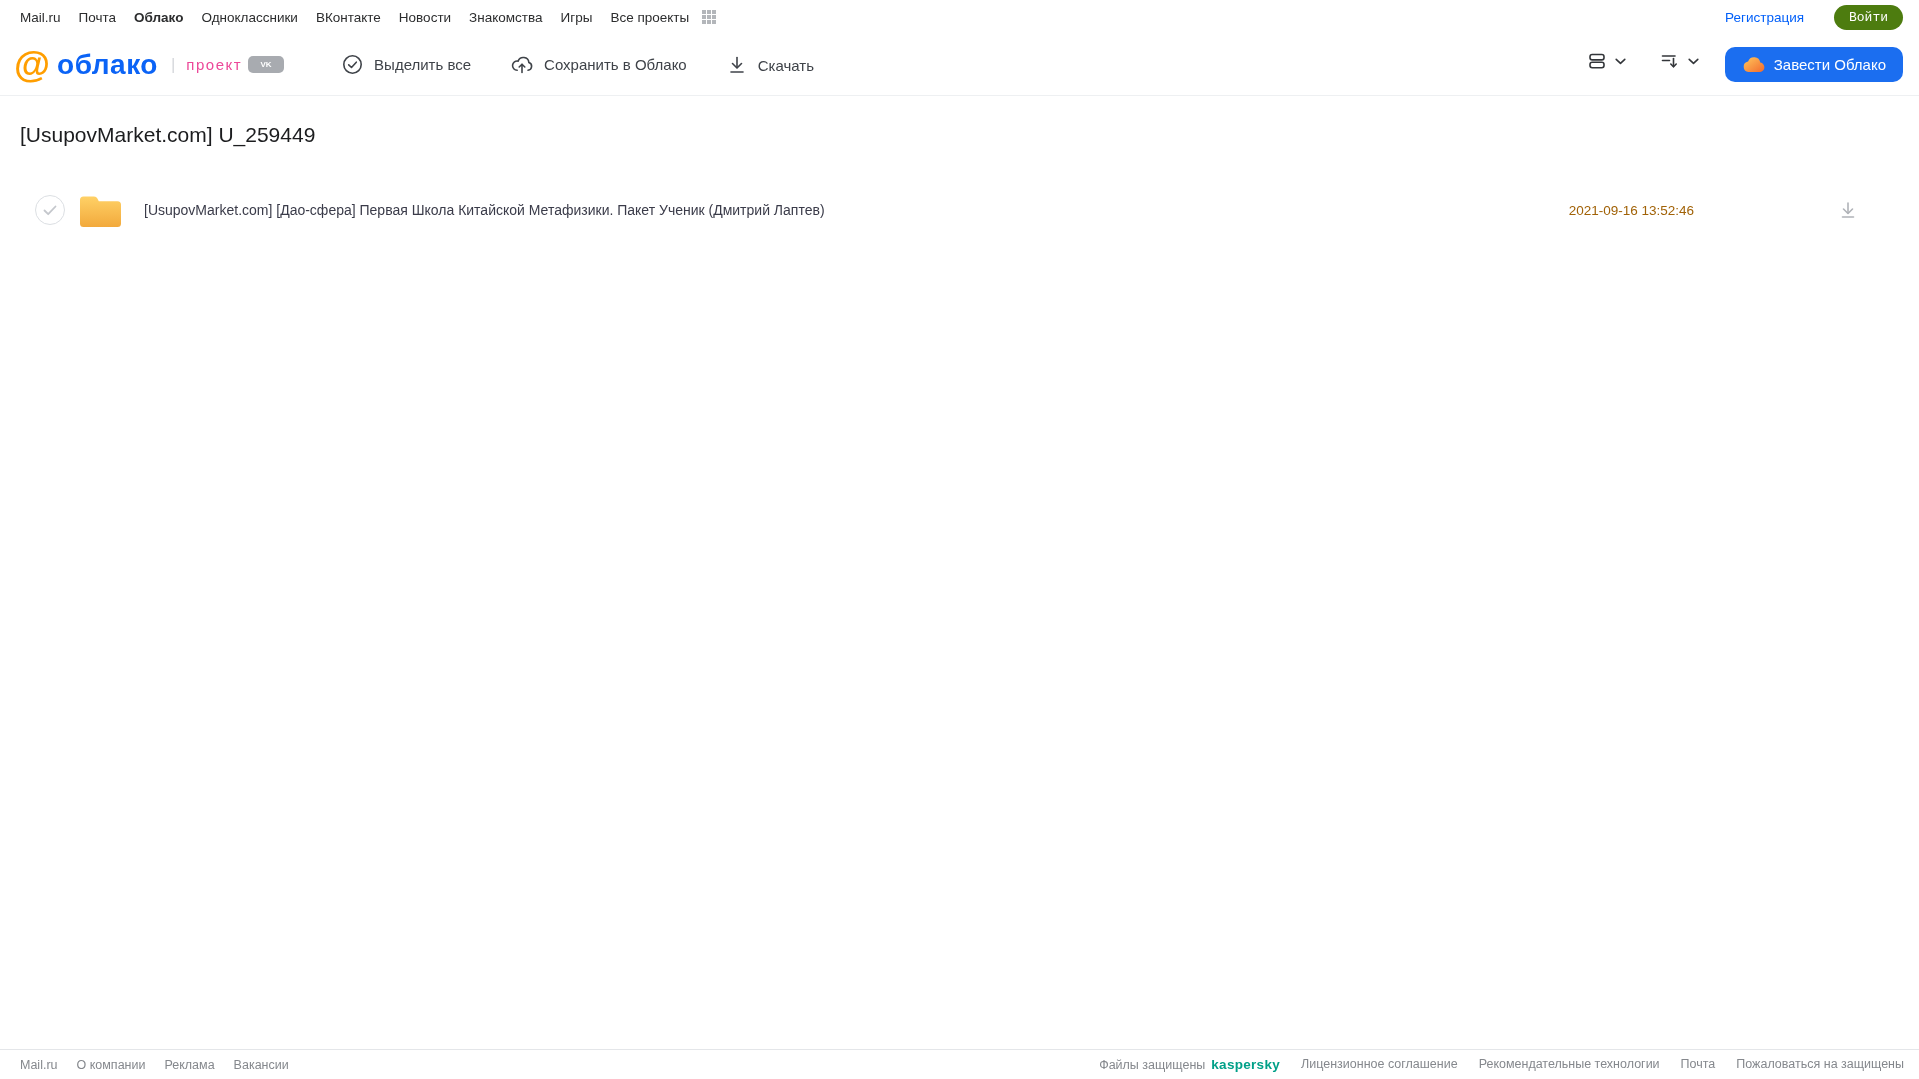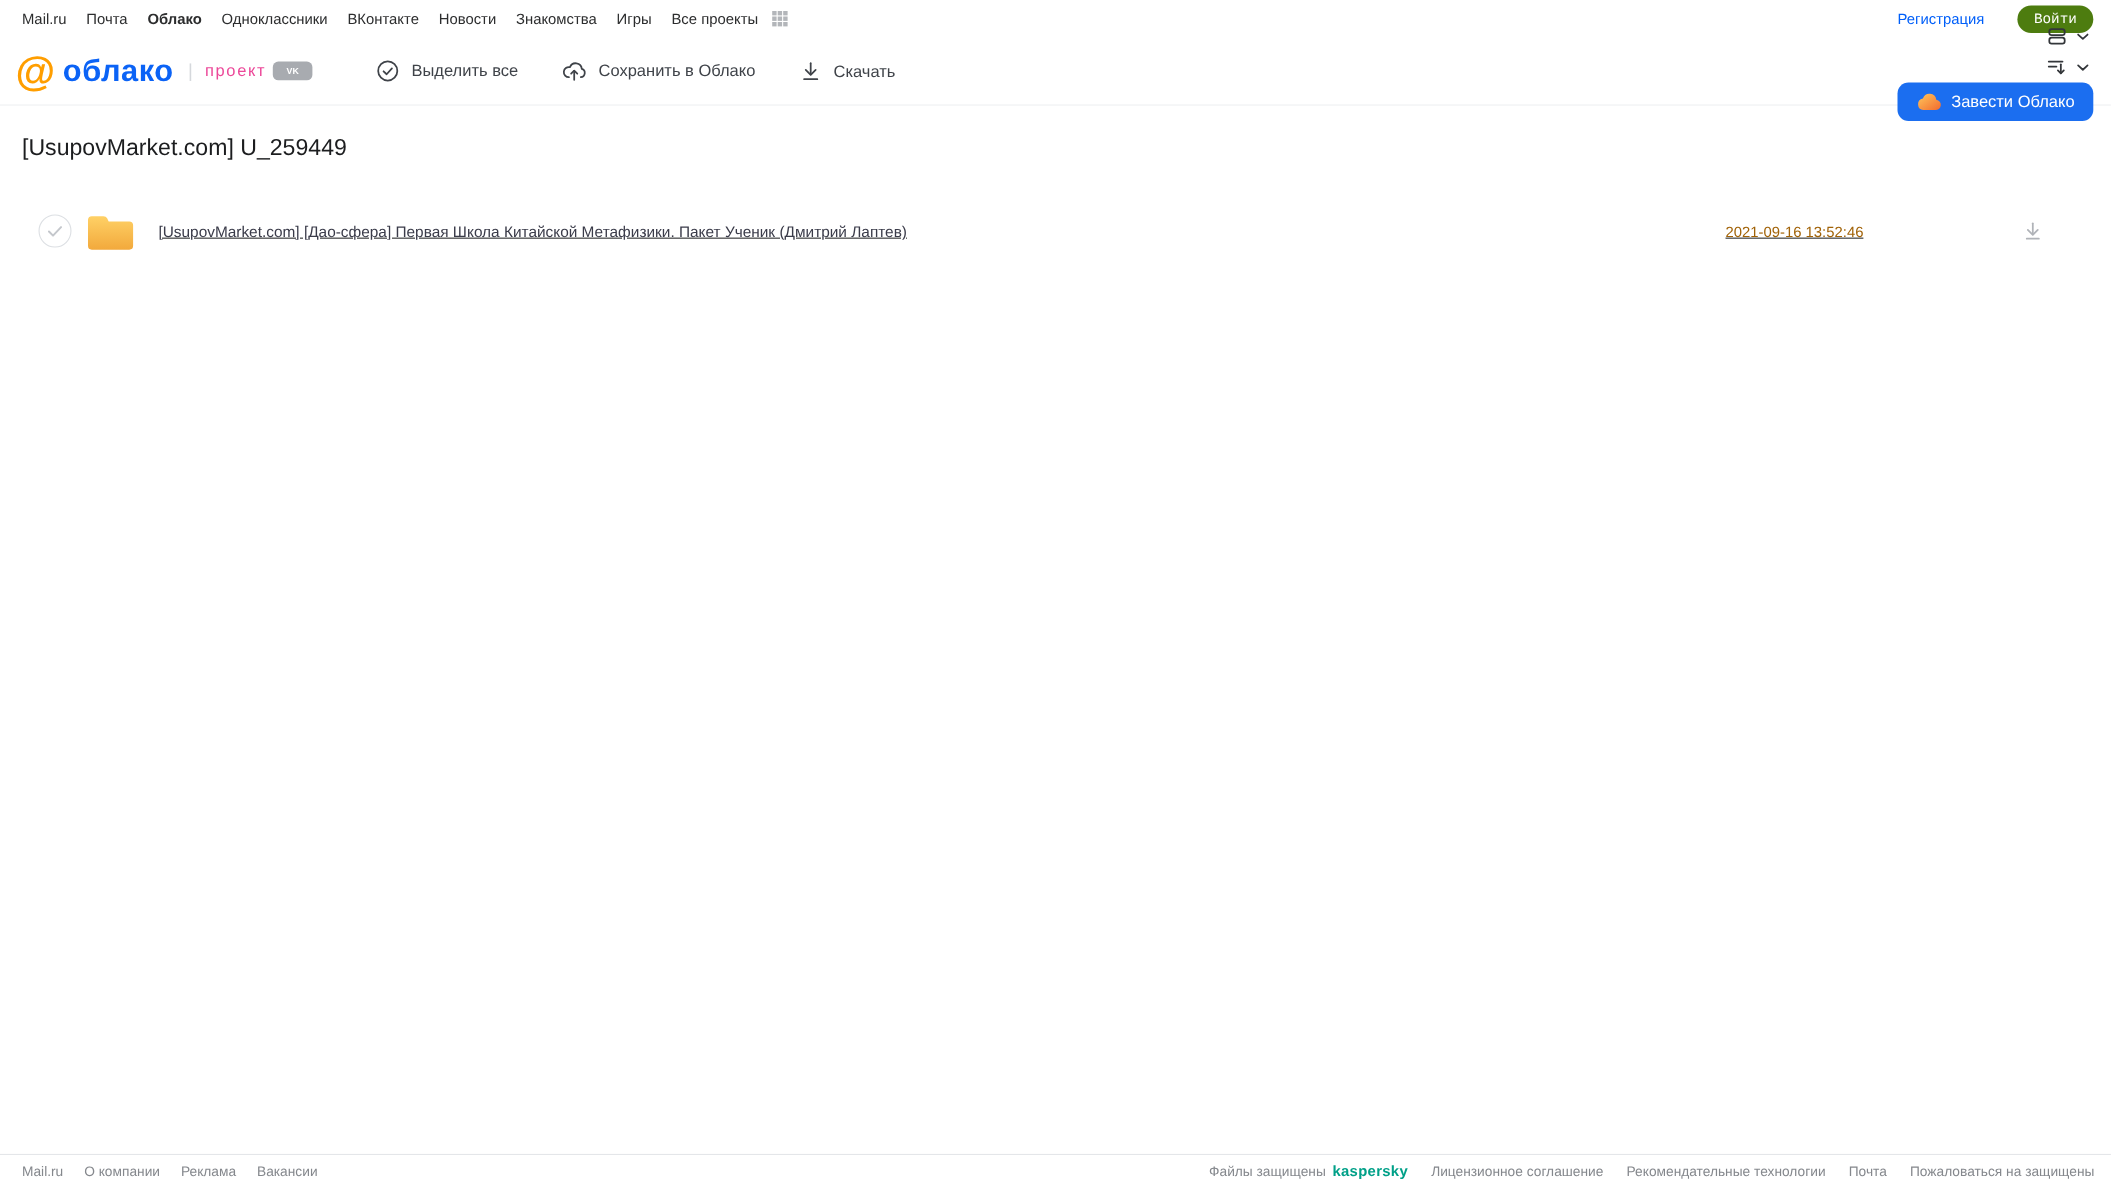--- a/index.html
+++ b/index.html
@@ -26,48 +26,48 @@
   .logo-divider { color:#d5d8dc; font-size:17px; margin:0 11px 0 13px; font-weight:300; }
   .project-label { color:#ec4899; font-size:15px; letter-spacing:1.5px; }
   .vk-badge { margin-left:6px; width:36px; height:17px; border-radius:5px; background:#a8abb0;
     color:#fff; font-size:8px; font-weight:bold; display:flex; align-items:center; justify-content:center; }
 
   .actions { display:flex; align-items:flex-end; gap:40px; margin-left:58px; }
   .action-btn { display:flex; align-items:center; gap:11px; font-size:15px; color:#3f4349;
     background:none; border:none; cursor:pointer; font-family:inherit; }
   .action-btn svg { display:block; }
 
-  .right-controls { margin-left:auto; display:flex; align-items:flex-end;flex-direction:column; }
+  .right-controls { margin-left:auto; display:flex; align-items:flex-start; }
   .icon-group { display:flex; align-items:center; gap:8px; cursor:pointer; padding:4px; }
   .icon-group + .icon-group { margin-left:26px; }
   .get-cloud-btn { margin-left:22px; height:35px; display:flex; align-items:center; gap:9px;
     background:#1b6ef0; color:#fff; border:none; border-radius:10px; padding:0 17px;
     font-size:15px; cursor:pointer; font-family:inherit; }
 
   
   .main { padding:0 20px; }
   .page-title { margin-top:27px; font-size:21px; font-weight:400; color:#1c1d1f; }
 
   .file-row { margin-top:40px; height:46px; display:flex; align-items:center; padding-right:39px;
-    cursor:pointer;text-decoration:underline; }
+    cursor:pointer; }
   .row-checkbox { width:30px; height:30px; min-width:30px; border:1px solid #dcdfe3; border-radius:50%;
     background:#fff; display:flex; align-items:center; justify-content:center; margin-left:15px;
     cursor:pointer; }
   .folder-wrap { margin-left:13px; display:flex; }
   .file-name { margin-left:21px; font-size:14px; color:#3a3b49; text-decoration:none; flex:1;
     white-space:nowrap; overflow:hidden; text-overflow:ellipsis; }
   .file-date { color:#a16207; font-size:13.5px; white-space:nowrap; margin-right:142px; }
   .file-dl { background:none; border:none; cursor:pointer; display:flex; padding:2px; }
 
   
   .footer { position:absolute; left:0; right:0; bottom:0; height:30px; border-top:1px solid #e4e6e9;
     background:#fff; display:flex; align-items:center; padding:0 15px 0 20px; font-size:12.5px;
     color:#85888d; }
   .footer .f-left { display:flex; gap:19px; }
-  .footer .f-right { margin-left:auto; display:flex; gap:21px; align-items:flex-end; }
+  .footer .f-right { margin-left:auto; display:flex; gap:21px; align-items:flex-start; }
   .f-link { cursor:pointer; white-space:nowrap; }
   .kasp-wrap { display:flex; align-items:center; gap:6px; white-space:nowrap; }
   .kasp-logo { color:#00a088; font-weight:bold; font-size:13.5px; letter-spacing:.3px; }
 </style>
 </head>
 <body>
 
 <div class="topnav">
   <span class="nav-link">Mail.ru</span>
   <span class="nav-link">Почта</span>

